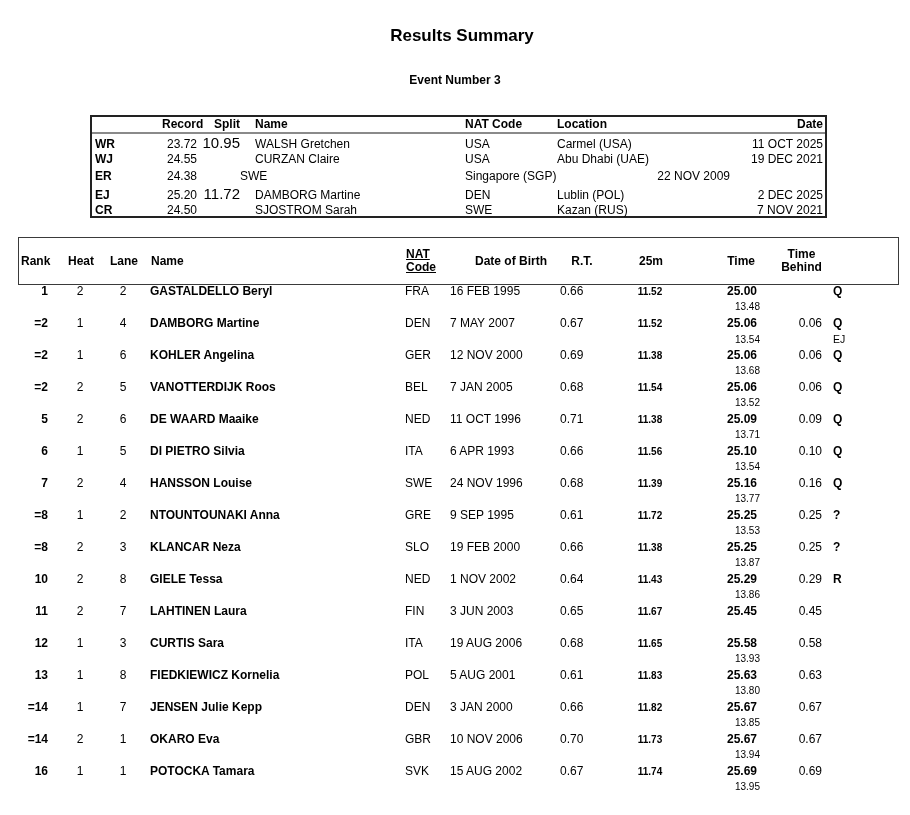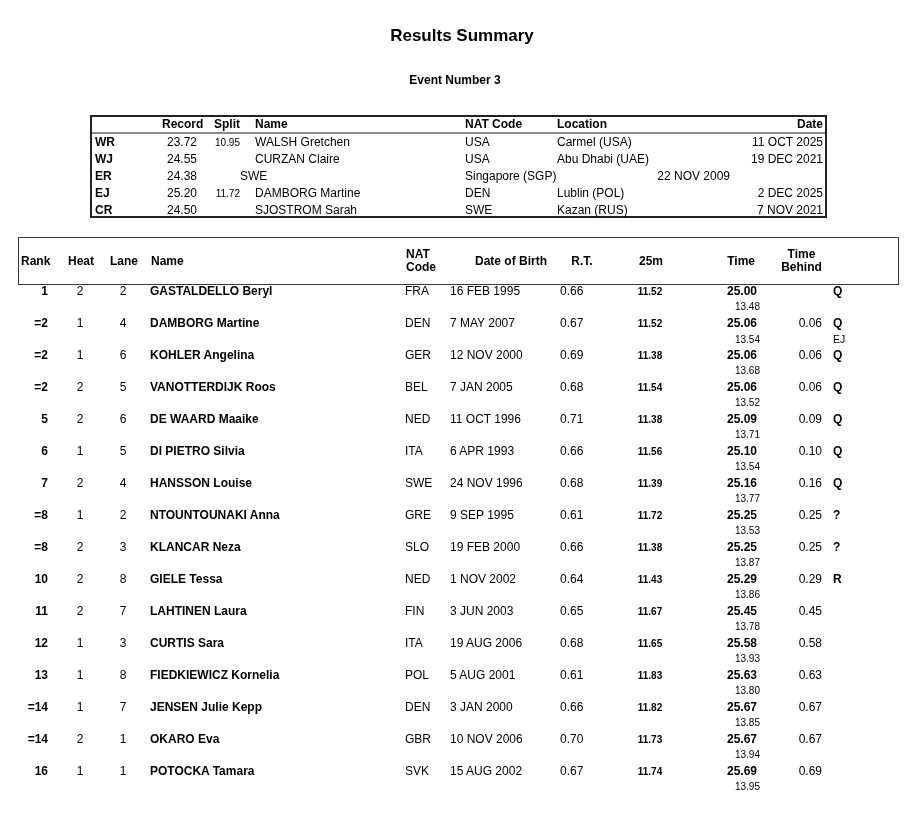--- a/index.html
+++ b/index.html
@@ -32,21 +32,21 @@
   .rec-grid {
     display: grid;
     grid-template-columns: 70px 35px 43px 225px 92px 175px 93px;
     align-items: baseline;
   }
   .rec-header { height: 17px; line-height: 15px; border-bottom: 2px solid #8a8a8a; font-weight: bold; }
   .rec-row { height: 17px; line-height: 17px; }
   .rc-code   { padding-left: 3px; font-weight: bold; }
   .rc-record { text-align: right; }
   .rc-split  { text-align: right; }
-  .rec-row .rc-split { font-size: 10px; }
+  .rec-row .rc-split { font-size: 15px; }
   .rc-name   { padding-left: 15px; }
   .rc-nat    { padding-left: 0px; }
   .rc-loc    { padding-left: 0px; }
   .rc-date   { text-align: right; padding-right: 2px; }
 
   
   .grid-cols {
     display: grid;
     grid-template-columns: 34px 56px 30px 262px 50px 110px 42px 96px 62px 65px 73px;
   }
@@ -55,21 +55,21 @@
     width: 881px; height: 48px;
     border: 1.5px solid #3a3a3a;
     font-size: 12px; font-weight: bold;
     align-items: center;
   }
   .main-header-box .cell { line-height: 13px; }
   .h-rank   { padding-left: 2px; }
   .h-heat   { text-align: center; }
   .h-lane   { text-align: center; }
   .h-name   { padding-left: 12px; }
-  .h-nat    { padding-left: 5px; }
+  .h-nat    { padding-left: 5px; text-decoration: underline; }
   .h-dob    { text-align: center; padding-left: 10px; }
   .h-rt     { text-align: center; }
   .h-m25    { text-align: center; }
   .h-time   { text-align: right; padding-right: 6px; }
   .h-behind { text-align: center; padding-left: 16px; }
 
   .res-rows { position: absolute; left: 18px; top: 275px; width: 881px; padding-top: 9px; }
   .res-row  { height: 32px; font-size: 12px; }
   .line1 { height: 17px; line-height: 14px; align-items: baseline; }
   .line2 { height: 15px; line-height: 12px; align-items: baseline; }
@@ -385,24 +385,20 @@
       <div class="c-lane">7</div>
       <div class="c-name">LAHTINEN Laura</div>
       <div class="c-nat">FIN</div>
       <div class="c-dob">3 JUN 2003</div>
       <div class="c-rt">0.65</div>
       <div class="c-m25">11.67</div>
       <div class="c-time">25.45</div>
       <div class="c-behind">0.45</div>
       <div class="c-qual"></div>
     </div>
-    <div class="grid-cols line2">
-      <div class="c-split">13.78</div>
-      <div class="c-qual2"></div>
-    </div>
   </div>
 
   <div class="res-row">
     <div class="grid-cols line1">
       <div class="c-rank">12</div>
       <div class="c-heat">1</div>
       <div class="c-lane">3</div>
       <div class="c-name">CURTIS Sara</div>
       <div class="c-nat">ITA</div>
       <div class="c-dob">19 AUG 2006</div>

